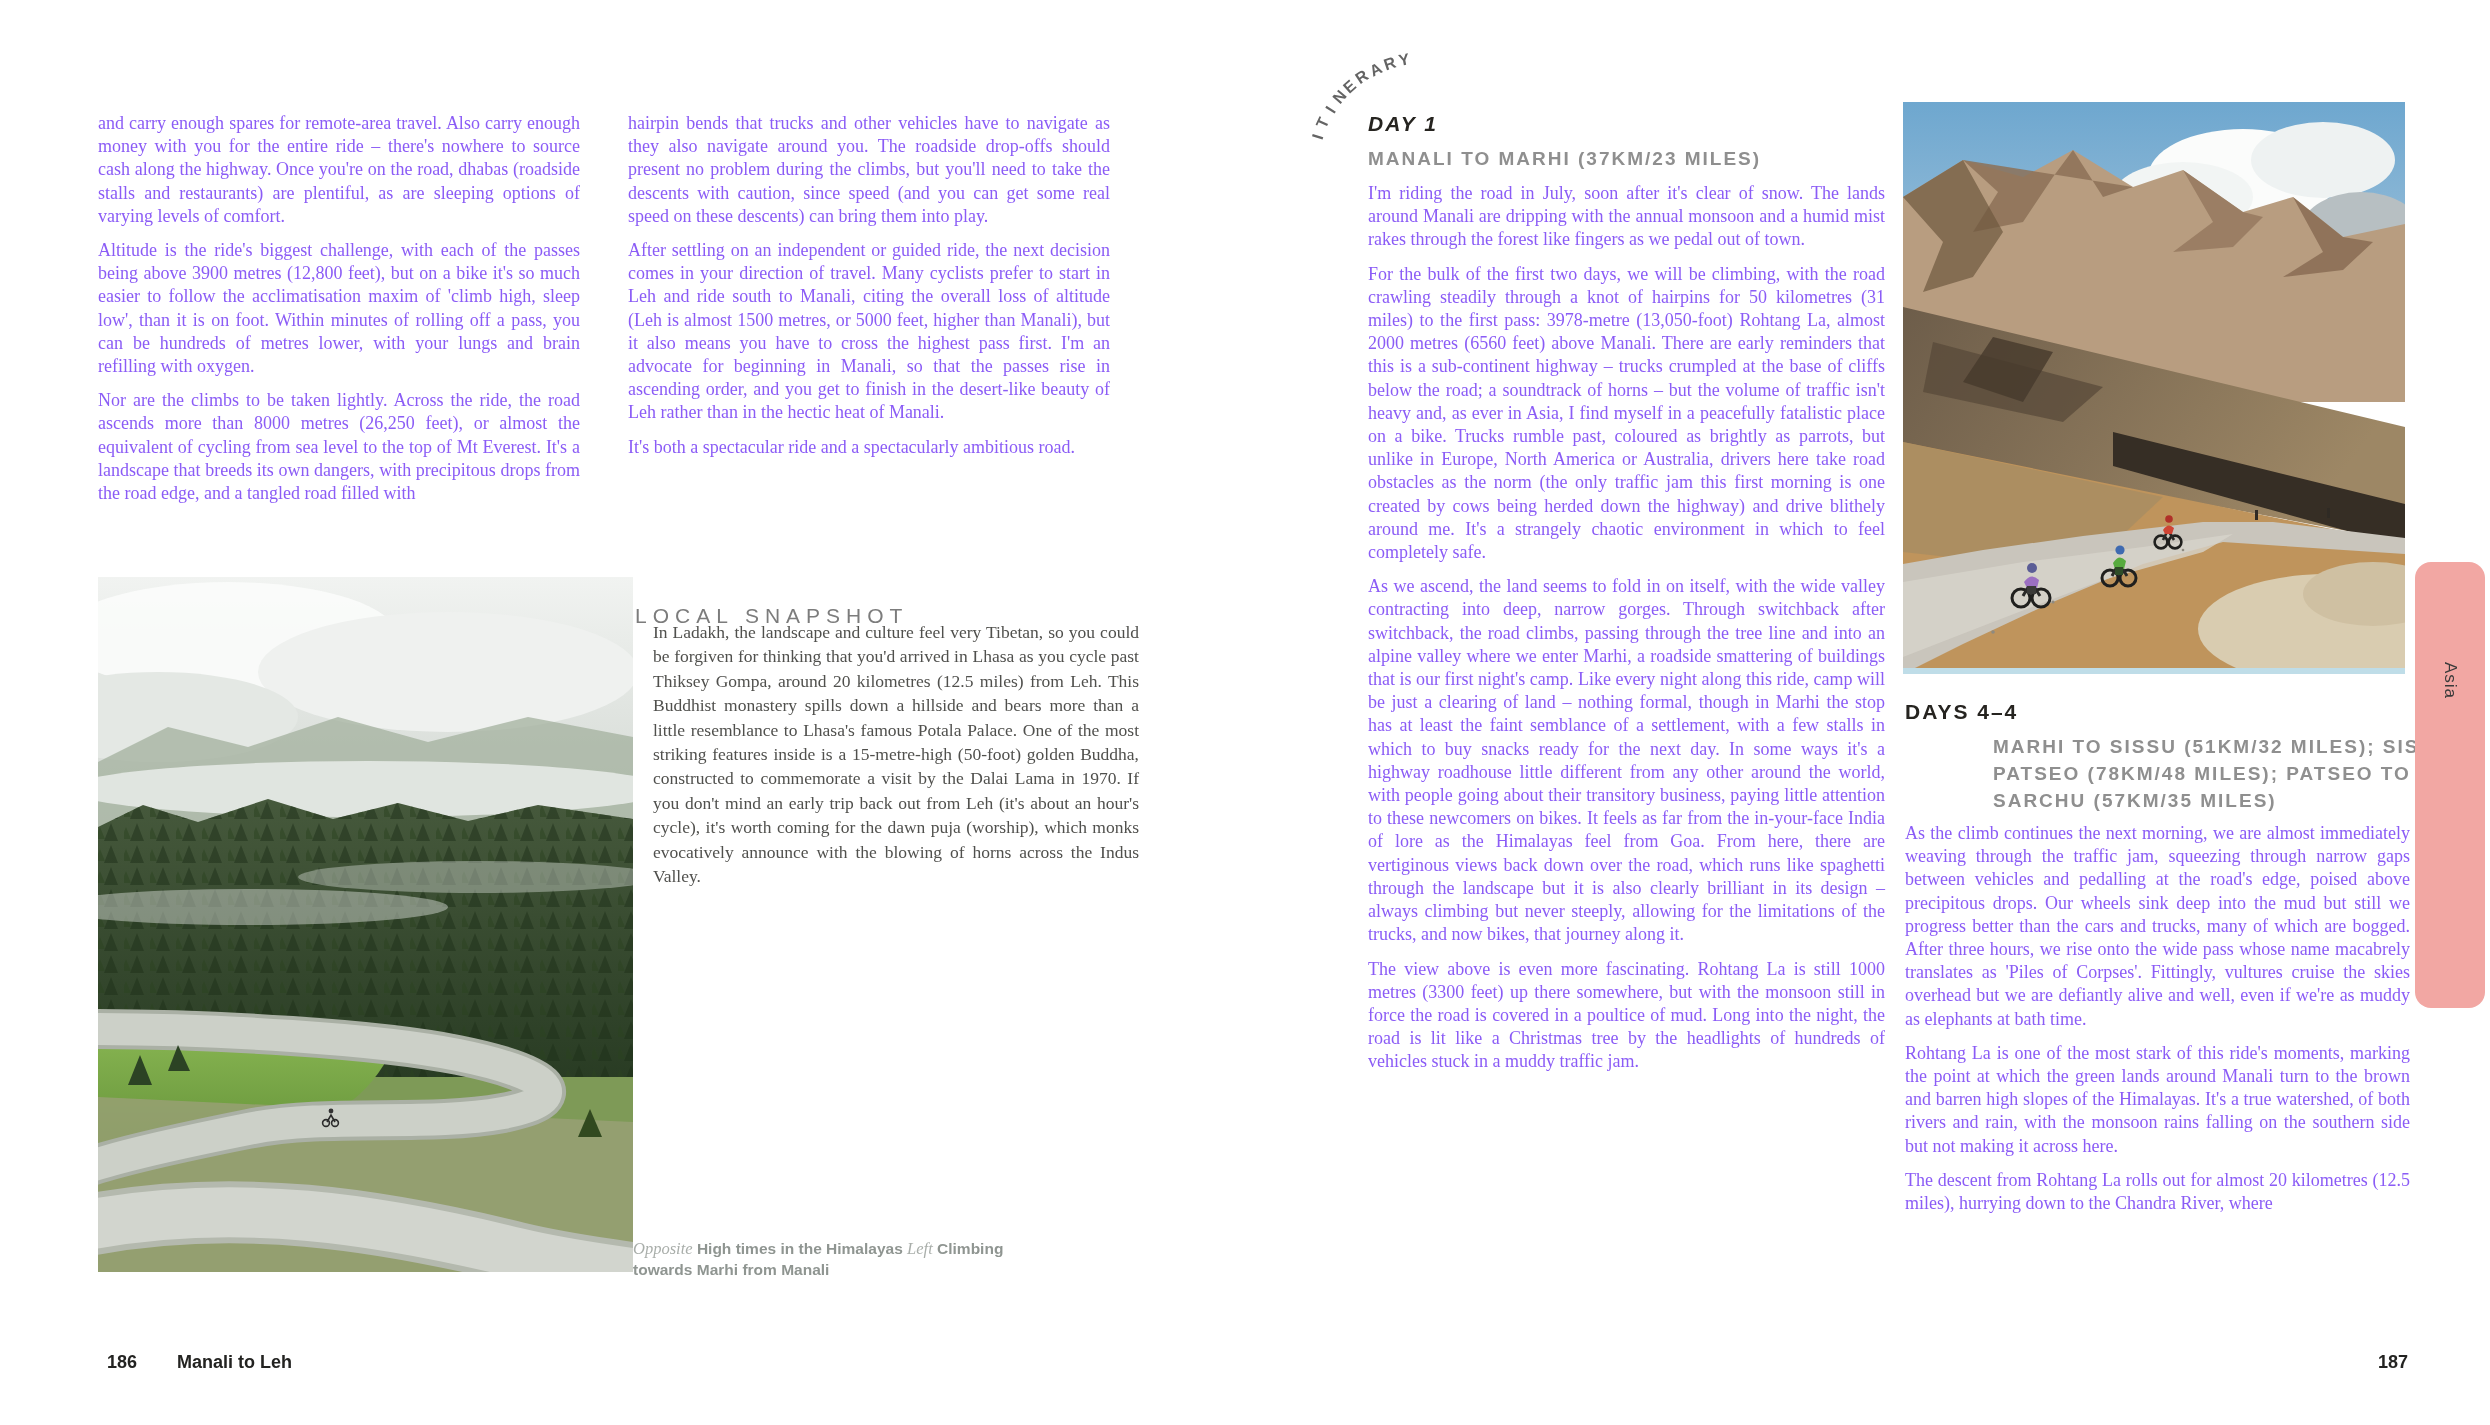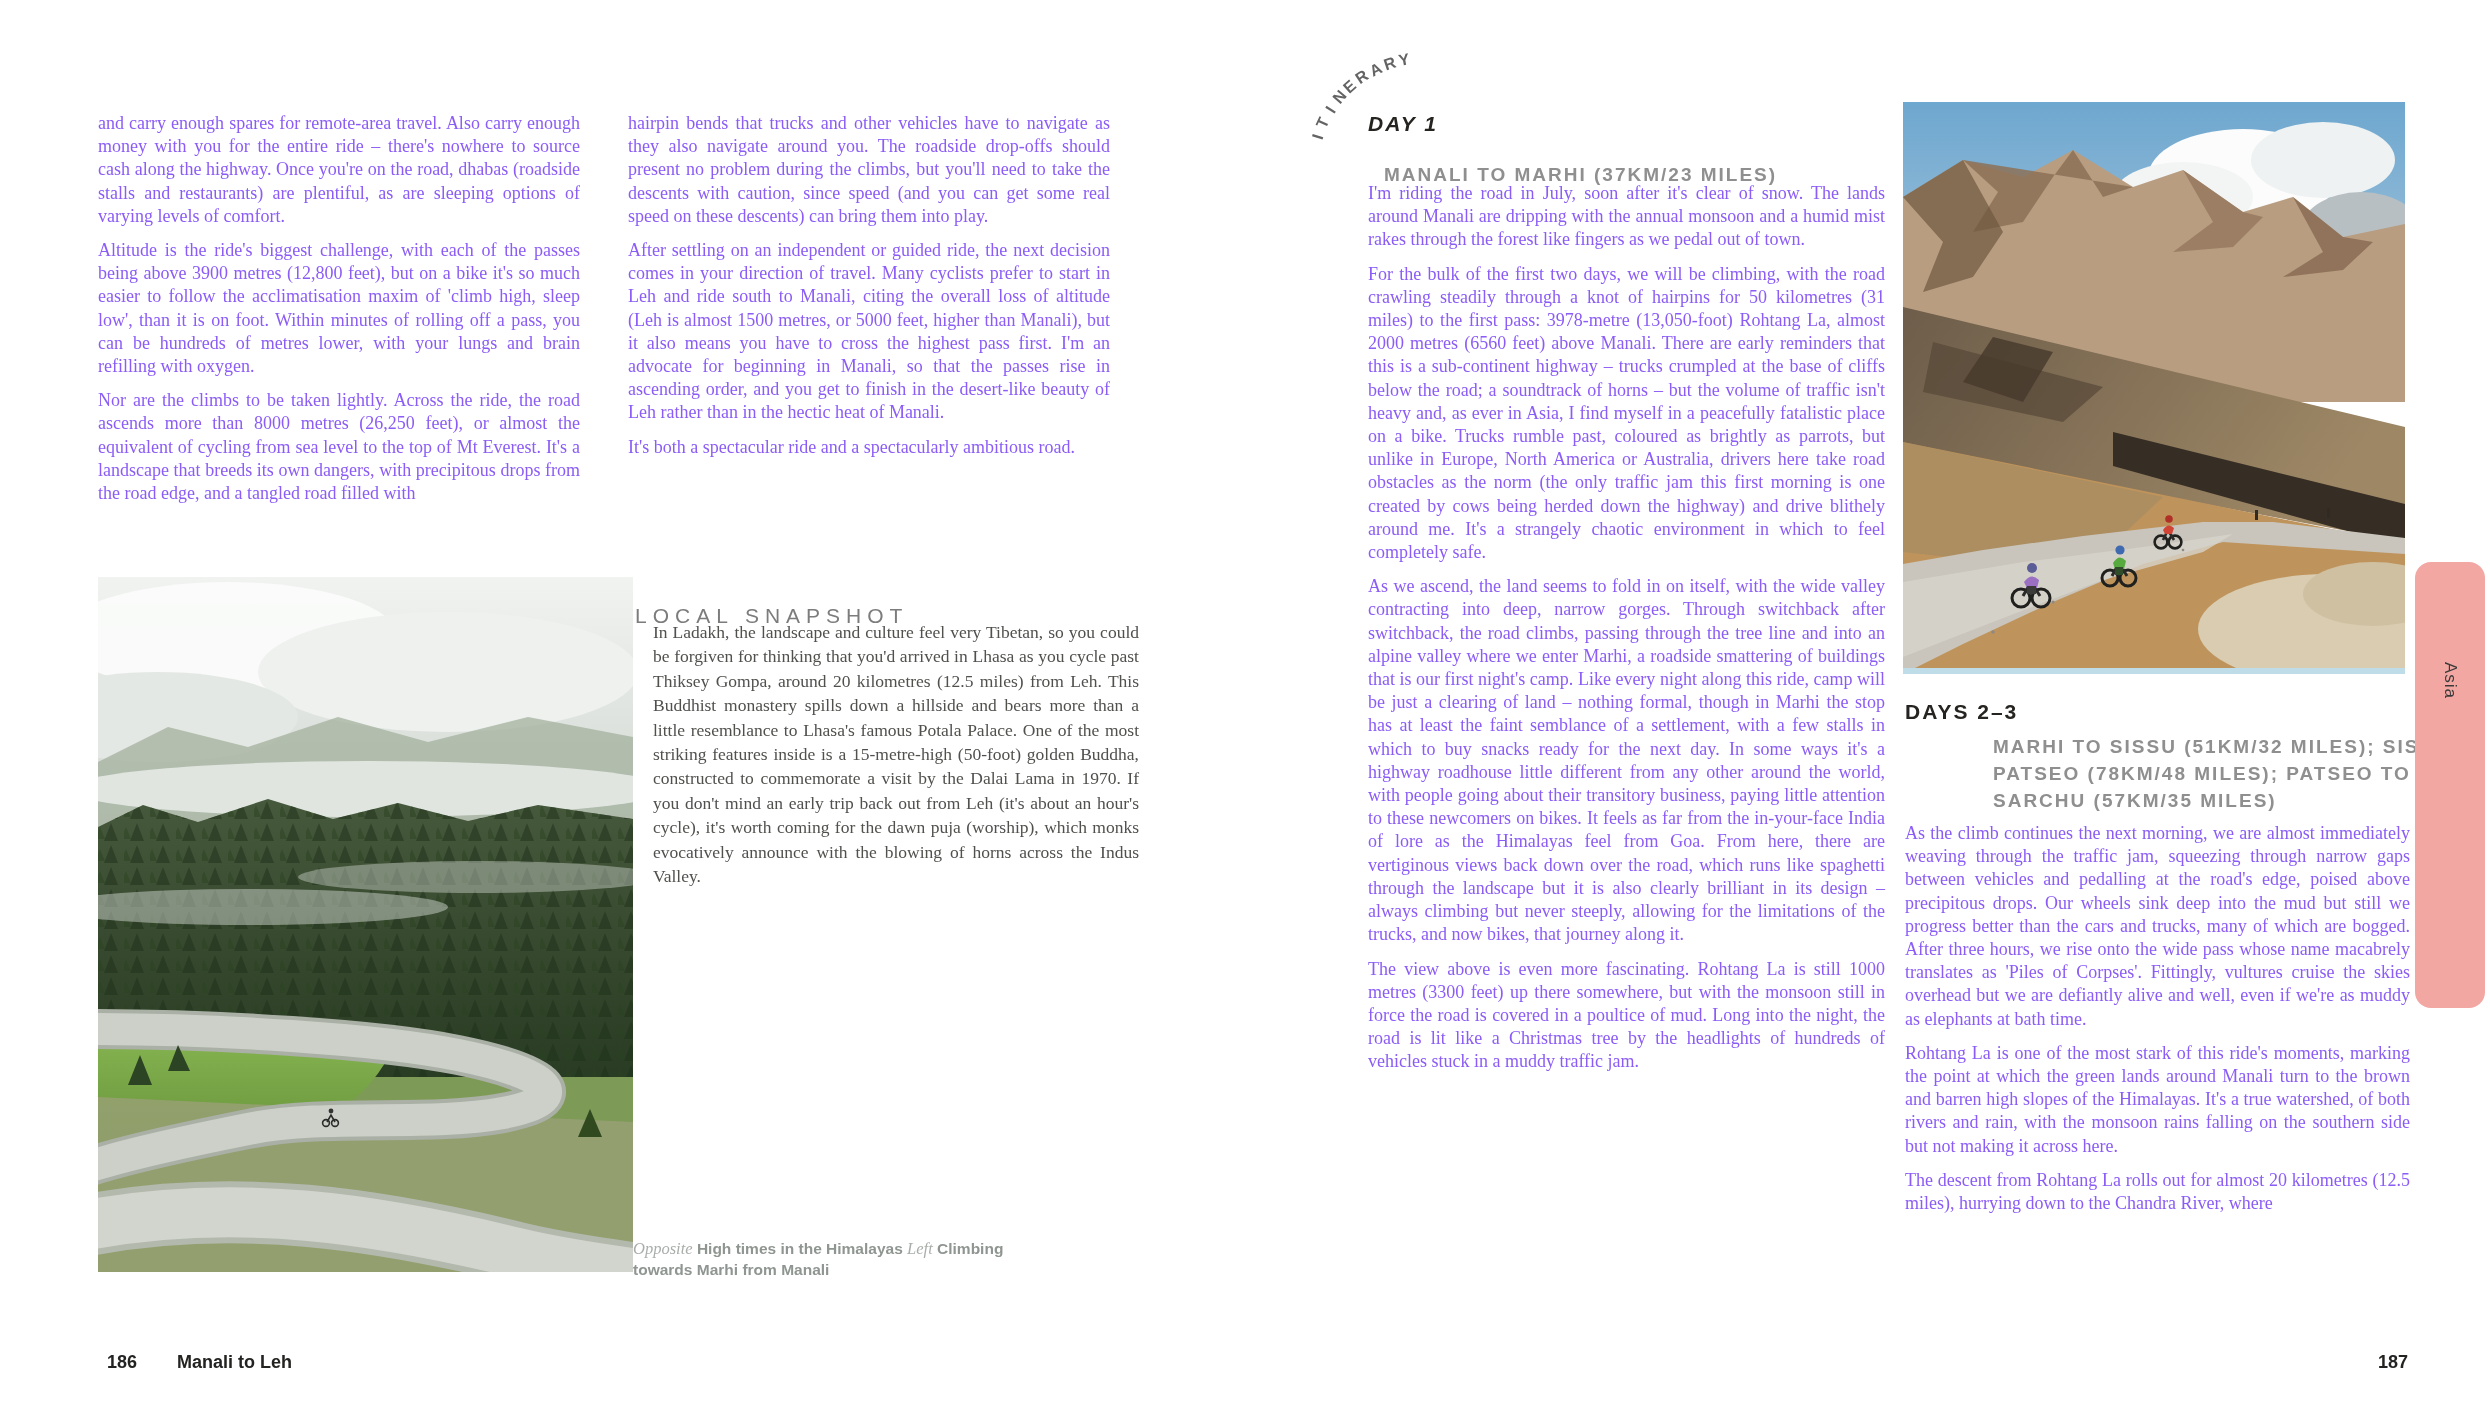--- a/index.html
+++ b/index.html
@@ -123,21 +123,21 @@
       <span style="left: 85.6453px; top: 109.658px; transform: translate(-50%, -50%) rotate(302.6deg);">I</span>
       <span style="left: 94.7077px; top: 97.4106px; transform: translate(-50%, -50%) rotate(310.4deg);">N</span>
       <span style="left: 105.348px; top: 86.5067px; transform: translate(-50%, -50%) rotate(318.2deg);">E</span>
       <span style="left: 117.37px; top: 77.1478px; transform: translate(-50%, -50%) rotate(326deg);">R</span>
       <span style="left: 130.551px; top: 69.5071px; transform: translate(-50%, -50%) rotate(333.8deg);">A</span>
       <span style="left: 144.647px; top: 63.7259px; transform: translate(-50%, -50%) rotate(341.6deg);">R</span>
       <span style="left: 159.397px; top: 59.9112px; transform: translate(-50%, -50%) rotate(349.4deg);">Y</span>
     </div>
 
   <h2 class="slug" style="left:1368px;top:112px;margin:0;font-style:italic;">DAY 1</h2>
-  <h3 class="slug-sub" style="left:1368px;top:145px;margin:16px;width:530px;">MANALI TO MARHI (37KM/23 MILES)</h3>
+  <h3 class="slug-sub" style="left:1368px;top:145px;margin:0;width:530px;">MANALI TO MARHI (37KM/23 MILES)</h3>
 
   <div class="col" style="left:1368px;top:182px;width:517px;">
     <p>I'm riding the road in July, soon after it's clear of snow. The lands around Manali are dripping with the annual monsoon and a humid mist rakes through the forest like fingers as we pedal out of town.</p>
     <p>For the bulk of the first two days, we will be climbing, with the road crawling steadily through a knot of hairpins for 50 kilometres (31 miles) to the first pass: 3978-metre (13,050-foot) Rohtang La, almost 2000 metres (6560 feet) above Manali. There are early reminders that this is a sub-continent highway – trucks crumpled at the base of cliffs below the road; a soundtrack of horns – but the volume of traffic isn't heavy and, as ever in Asia, I find myself in a peacefully fatalistic place on a bike. Trucks rumble past, coloured as brightly as parrots, but unlike in Europe, North America or Australia, drivers here take road obstacles as the norm (the only traffic jam this first morning is one created by cows being herded down the highway) and drive blithely around me. It's a strangely chaotic environment in which to feel completely safe.</p>
     <p>As we ascend, the land seems to fold in on itself, with the wide valley contracting into deep, narrow gorges. Through switchback after switchback, the road climbs, passing through the tree line and into an alpine valley where we enter Marhi, a roadside smattering of buildings that is our first night's camp. Like every night along this ride, camp will be just a clearing of land – nothing formal, though in Marhi the stop has at least the faint semblance of a settlement, with a few stalls in which to buy snacks ready for the next day. In some ways it's a highway roadhouse little different from any other around the world, with people going about their transitory business, paying little attention to these newcomers on bikes. It feels as far from the in-your-face India of lore as the Himalayas feel from Goa. From here, there are vertiginous views back down over the road, which runs like spaghetti through the landscape but it is also clearly brilliant in its design – always climbing but never steeply, allowing for the limitations of the trucks, and now bikes, that journey along it.</p>
     <p>The view above is even more fascinating. Rohtang La is still 1000 metres (3300 feet) up there somewhere, but with the monsoon still in force the road is covered in a poultice of mud. Long into the night, the road is lit like a Christmas tree by the headlights of hundreds of vehicles stuck in a muddy traffic jam.</p>
   </div>
 
   <figure class="photo" style="left:1903px;top:102px;width:502px;height:572px;">
     <svg width="502" height="572" viewBox="0 0 502 572" preserveAspectRatio="none">
@@ -208,21 +208,21 @@
         <circle cx="4" cy="32" r="6.4" fill="none" stroke="#20201e" stroke-width="2.6"></circle>
         <circle cx="18" cy="32" r="6.4" fill="none" stroke="#20201e" stroke-width="2.6"></circle>
         <path d="M6,30 L11,20 L17,30" fill="none" stroke="#2a2a28" stroke-width="2.6"></path>
         <path d="M6,20 Q11,12 17,18 L15,24 L8,24 Z" fill="#cf4434"></path>
         <circle cx="12" cy="9" r="3.8" fill="#b03028"></circle>
       </g>
       <rect x="0" y="566" width="502" height="6" fill="#bfdde8"></rect>
     </svg>
   </figure>
 
-  <h2 class="slug" style="left:1905px;top:700px;margin:0;">DAYS 2–3</h2>
+  <h2 class="slug" style="left:1905px;top:700px;margin:0;">DAYS 4–4</h2>
   <h3 class="slug-sub" style="left:1993px;top:733px;margin:0;width:508px;">MARHI TO SISSU (51KM/32 MILES); SISSU TO PATSEO (78KM/48 MILES); PATSEO TO SARCHU (57KM/35 MILES)</h3>
 
   <div class="col" style="left:1905px;top:822px;width:505px;">
     <p>As the climb continues the next morning, we are almost immediately weaving through the traffic jam, squeezing through narrow gaps between vehicles and pedalling at the road's edge, poised above precipitous drops. Our wheels sink deep into the mud but still we progress better than the cars and trucks, many of which are bogged. After three hours, we rise onto the wide pass whose name macabrely translates as 'Piles of Corpses'. Fittingly, vultures cruise the skies overhead but we are defiantly alive and well, even if we're as muddy as elephants at bath time.</p>
     <p>Rohtang La is one of the most stark of this ride's moments, marking the point at which the green lands around Manali turn to the brown and barren high slopes of the Himalayas. It's a true watershed, of both rivers and rain, with the monsoon rains falling on the southern side but not making it across here.</p>
     <p>The descent from Rohtang La rolls out for almost 20 kilometres (12.5 miles), hurrying down to the Chandra River, where</p>
   </div>
 
   <div class="folio" style="left:2300px;top:1352px;width:108px;text-align:right;">
     <span>187</span>

